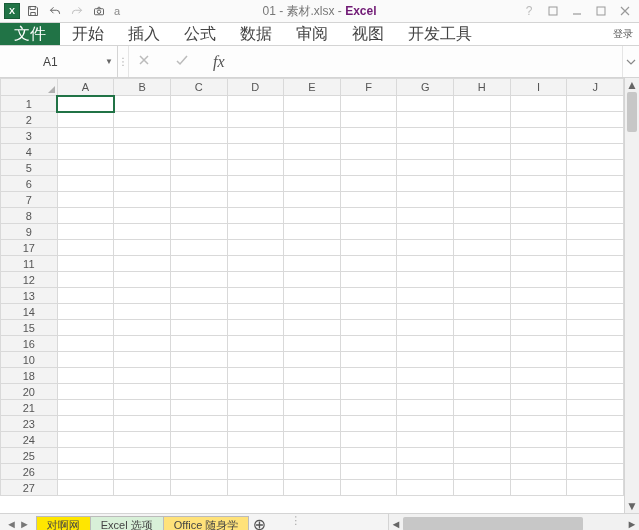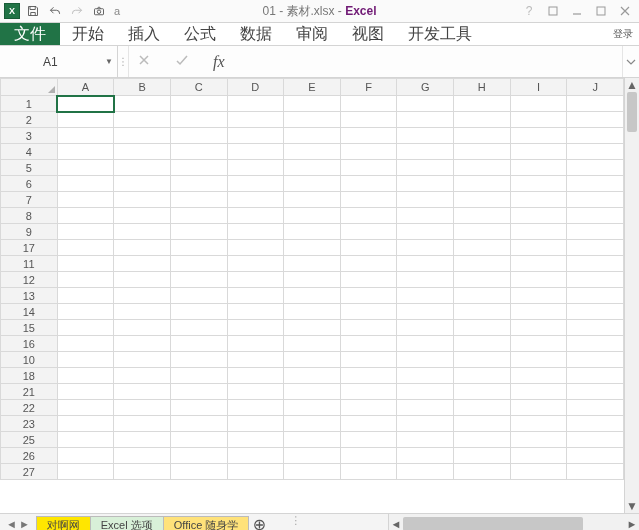--- a/index.html
+++ b/index.html
@@ -620,47 +620,60 @@
             <td class=""></td>
             <td class=""></td>
             <td class=""></td>
             <td class=""></td>
             <td class=""></td>
             <td class=""></td>
             <td class=""></td>
             <td class=""></td>
           </tr>
           <tr>
+            <th class="rowhead">20</th>
+            <td class=""></td>
+            <td class=""></td>
+            <td class=""></td>
+            <td class=""></td>
+            <td class=""></td>
+            <td class=""></td>
+            <td class=""></td>
+            <td class=""></td>
+            <td class=""></td>
+            <td class=""></td>
+          </tr>
+          <tr>
             <th class="rowhead">21</th>
             <td class=""></td>
             <td class=""></td>
             <td class=""></td>
             <td class=""></td>
             <td class=""></td>
             <td class=""></td>
             <td class=""></td>
             <td class=""></td>
             <td class=""></td>
             <td class=""></td>
           </tr>
           <tr>
-            <th class="rowhead">22</th>
-            <td class=""></td>
-            <td class=""></td>
-            <td class=""></td>
-            <td class=""></td>
-            <td class=""></td>
-            <td class=""></td>
-            <td class=""></td>
-            <td class=""></td>
-            <td class=""></td>
-            <td class=""></td>
-          </tr>
-          <tr>
             <th class="rowhead">23</th>
+            <td class=""></td>
+            <td class=""></td>
+            <td class=""></td>
+            <td class=""></td>
+            <td class=""></td>
+            <td class=""></td>
+            <td class=""></td>
+            <td class=""></td>
+            <td class=""></td>
+            <td class=""></td>
+          </tr>
+          <tr>
+            <th class="rowhead">24</th>
             <td class=""></td>
             <td class=""></td>
             <td class=""></td>
             <td class=""></td>
             <td class=""></td>
             <td class=""></td>
             <td class=""></td>
             <td class=""></td>
             <td class=""></td>
             <td class=""></td>

